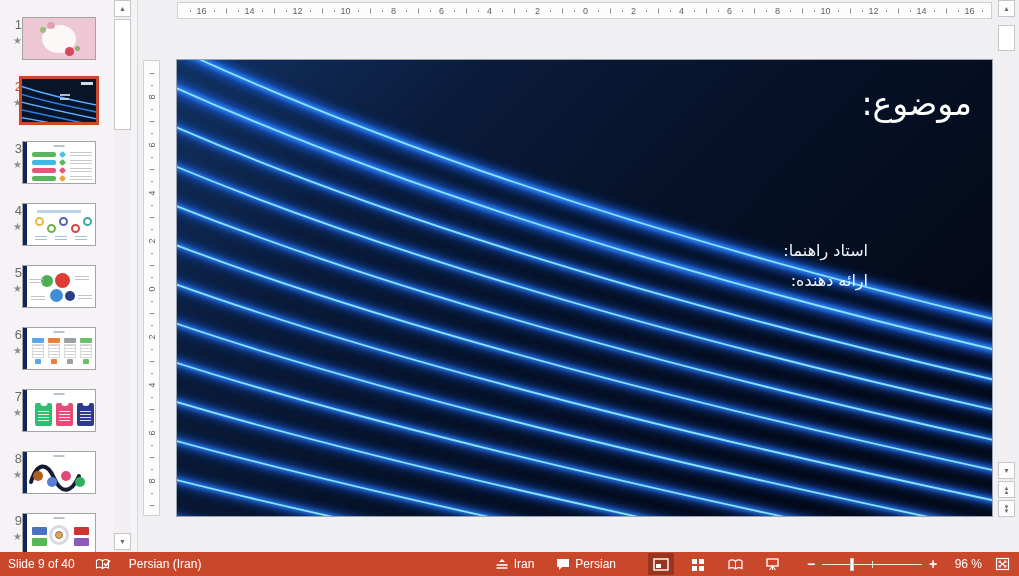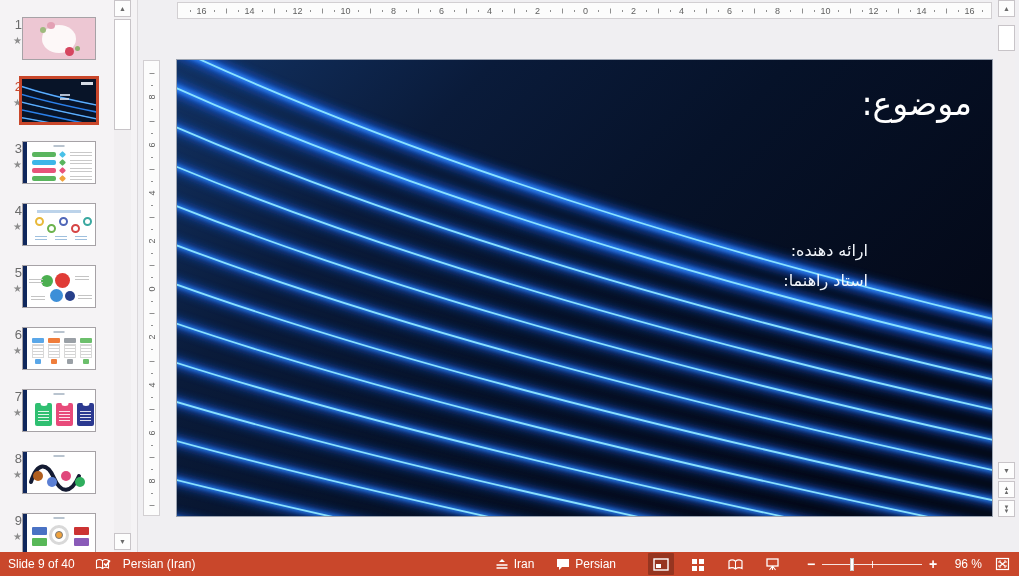--- a/index.html
+++ b/index.html
@@ -476,22 +476,22 @@
             <path d="M-40,250 Q261,357 862,480" stroke="#8FE8FF" stroke-width="1.8" opacity="0.95"></path>
             <path d="M-40,290 Q254,388 862,510" stroke="#8FE8FF" stroke-width="1.8" opacity="0.95"></path>
             <path d="M-40,330 Q247,419 862,540" stroke="#8FE8FF" stroke-width="1.8" opacity="0.95"></path>
             <path d="M-40,370 Q240,450 862,570" stroke="#8FE8FF" stroke-width="1.8" opacity="0.95"></path>
             <path d="M-40,410 Q233,481 862,600" stroke="#8FE8FF" stroke-width="1.8" opacity="0.95"></path>
             <path d="M-40,450 Q226,512 862,630" stroke="#8FE8FF" stroke-width="1.8" opacity="0.95"></path>
           </g>
       </svg>
       <div class="slide-title" dir="rtl">موضوع:</div>
       <div class="slide-body" dir="rtl">
+        <div>استاد راهنما:</div>
         <div>ارائه دهنده:</div>
-        <div>استاد راهنما:</div>
       </div>
     </div>
 
     <div class="main-scroll">
       <div class="sbtn" style="top:0">▲</div>
       <div class="main-thumb"></div>
       <div class="sbtn" style="top:462px">▼</div>
       <div class="sbtn dbl" style="top:481px">
           <span>▲</span>
           <span>▲</span>
@@ -505,21 +505,21 @@
 
   <div class="status-bar">
     <div class="sb-item" style="margin-left:2px">Slide 9 of 40</div>
     <div class="sb-item" style="margin-left:8px">
       <svg width="16" height="13" viewBox="0 0 16 13">
         <path d="M1.5,2.5 C3.5,1.2 5.5,1.2 7.5,2.8 C9.5,1.2 11.5,1.2 13.5,2.5 L13.5,10 C11.5,9 9.5,9 7.5,10.5 C5.5,9 3.5,9 1.5,10 Z" fill="none" stroke="#fff" stroke-width="1.1"></path>
         <path d="M7.5,2.8 L7.5,10.5" stroke="#fff" stroke-width="1"></path>
         <path d="M9,5.5 L11,7.5 L15,2.5" fill="none" stroke="#fff" stroke-width="1.6"></path>
       </svg>
     </div>
-    <div class="sb-item" style="">Persian (Iran)</div>
+    <div class="sb-item" style="margin-left:6px">Persian (Iran)</div>
 
     <div class="sb-spacer"></div>
 
     <div class="sb-item">
       <svg width="14" height="12" viewBox="0 0 14 12">
         <path d="M7,1 L10,4 L4,4 Z" fill="#fff"></path>
         <path d="M1.5,7 H12.5 M1.5,10 H12.5" stroke="#fff" stroke-width="1.4"></path>
       </svg>
       <span class="sb-label">Iran</span>
     </div>

